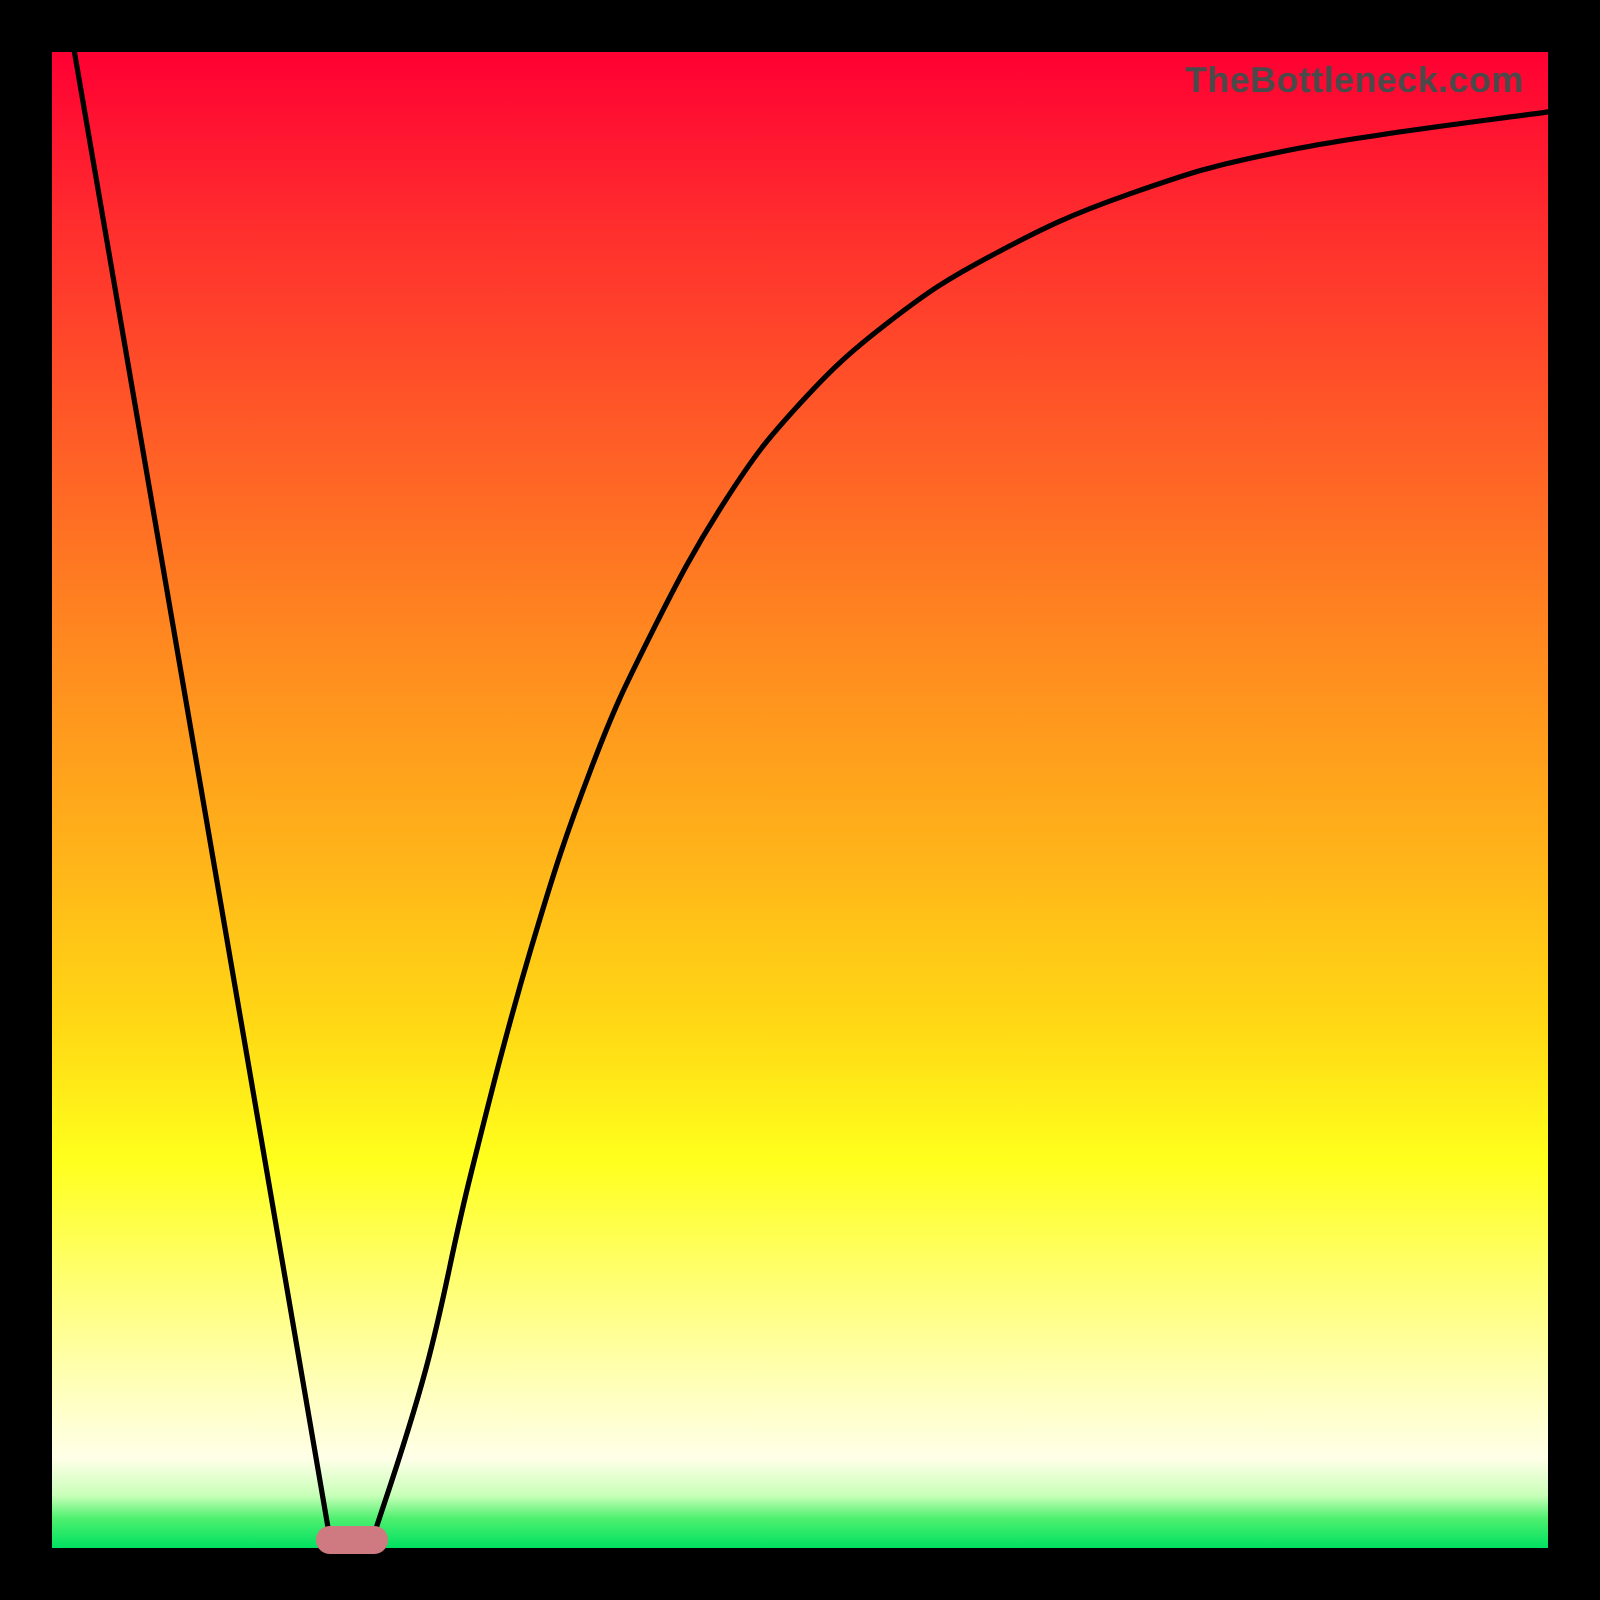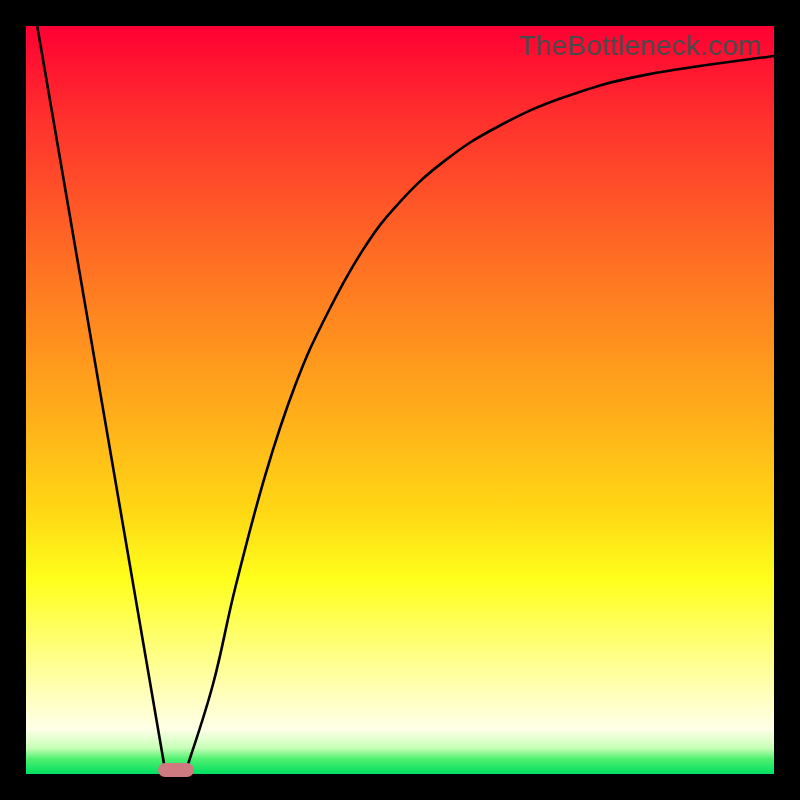--- a/index.html
+++ b/index.html
@@ -44,22 +44,22 @@
     left: 0;
     top: 0;
     width: 748px;
     height: 748px;
   }
   .watermark {
     position: absolute;
     top: 4px;
     right: 12px;
     color: #4a4a4a;
-    font-size: 28px;
-    font-weight: 400;
+    font-size: 18px;
+    font-weight: 700;
     letter-spacing: 0.2px;
     user-select: none;
   }
   .marker {
     position: absolute;
     width: 36px;
     height: 14px;
     border-radius: 7px;
     background: #cf7a80;
     transform: translate(-50%, -50%);

